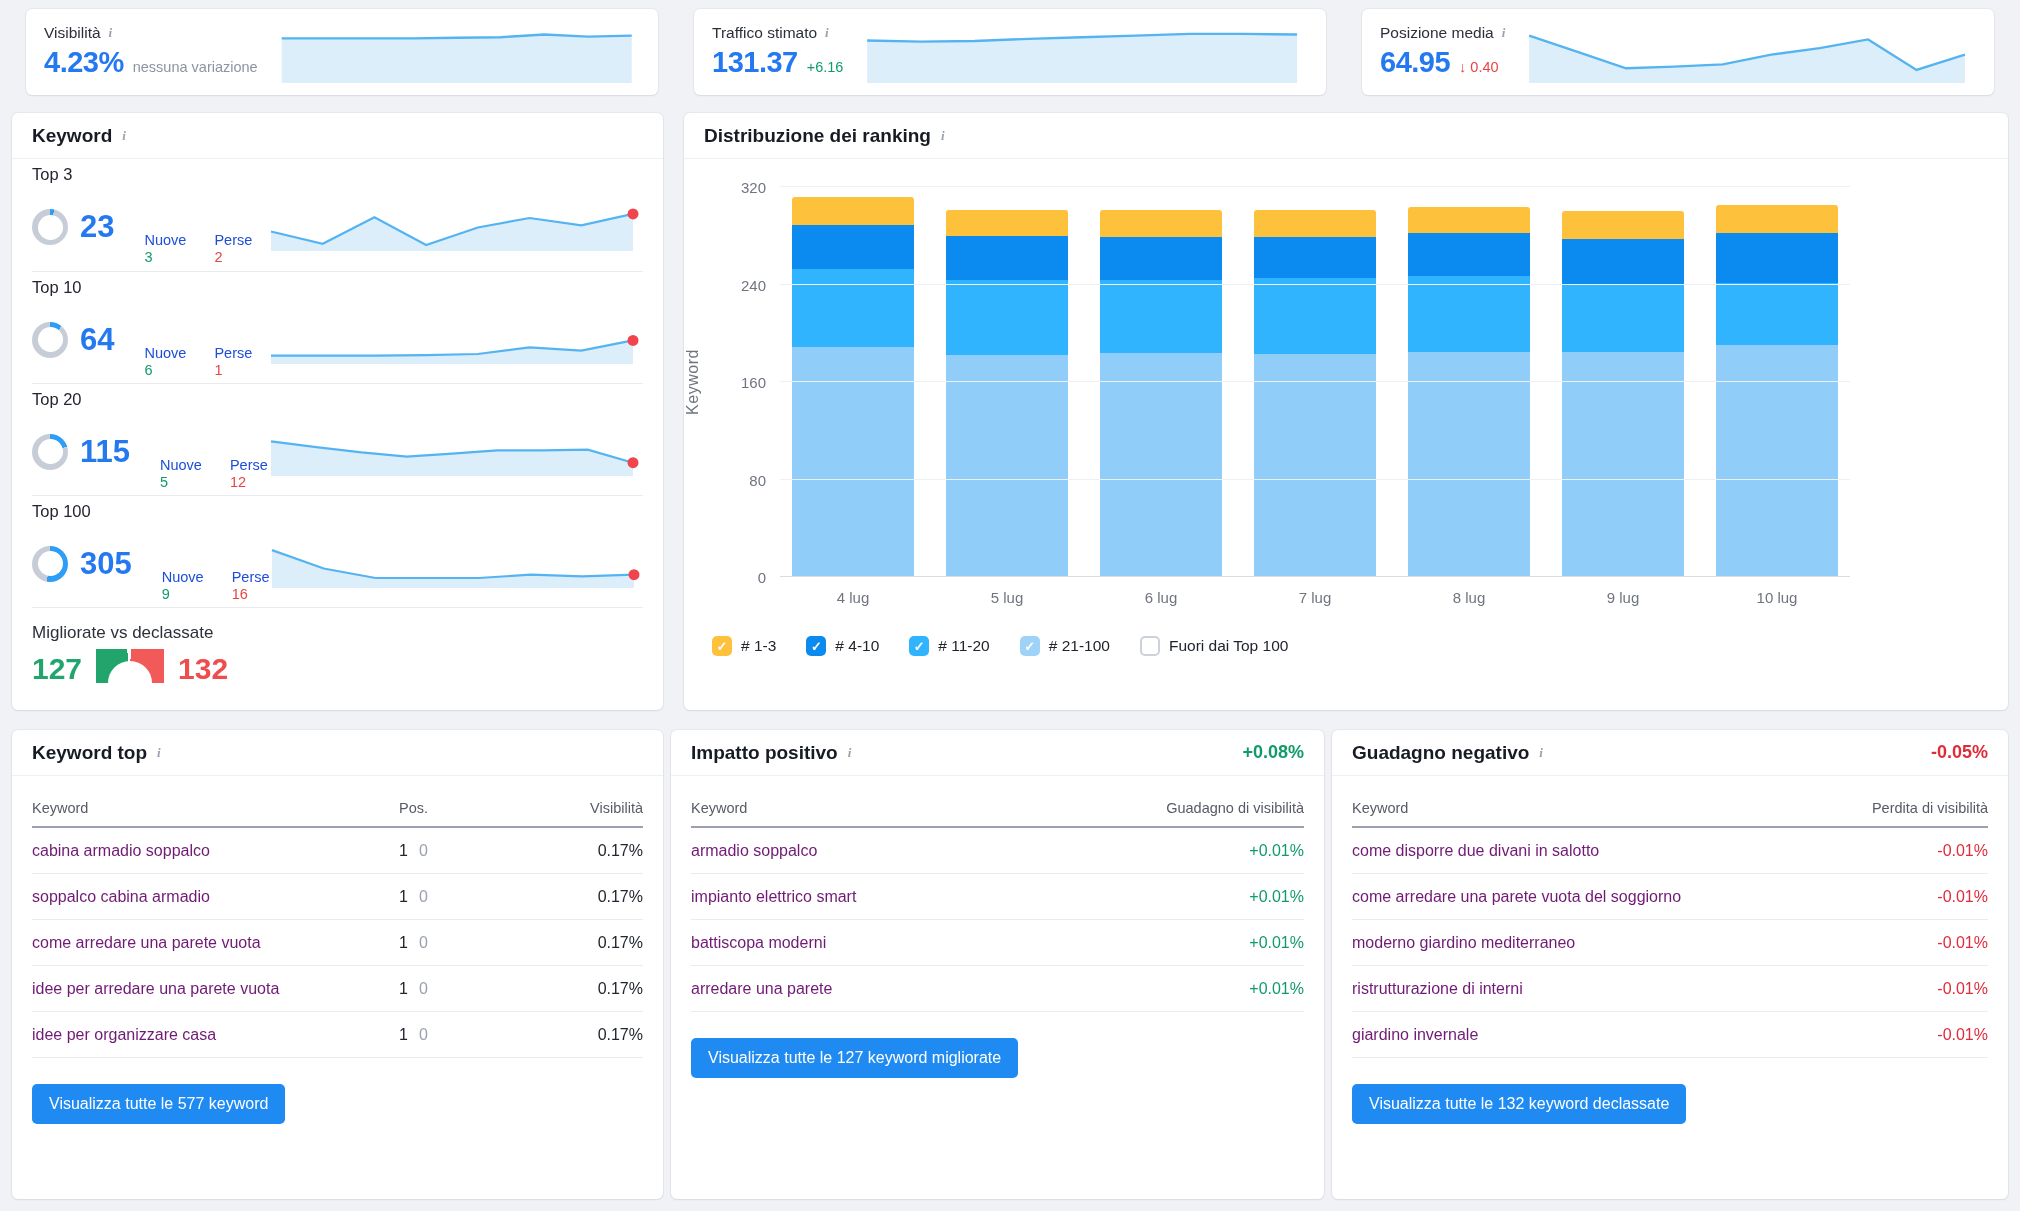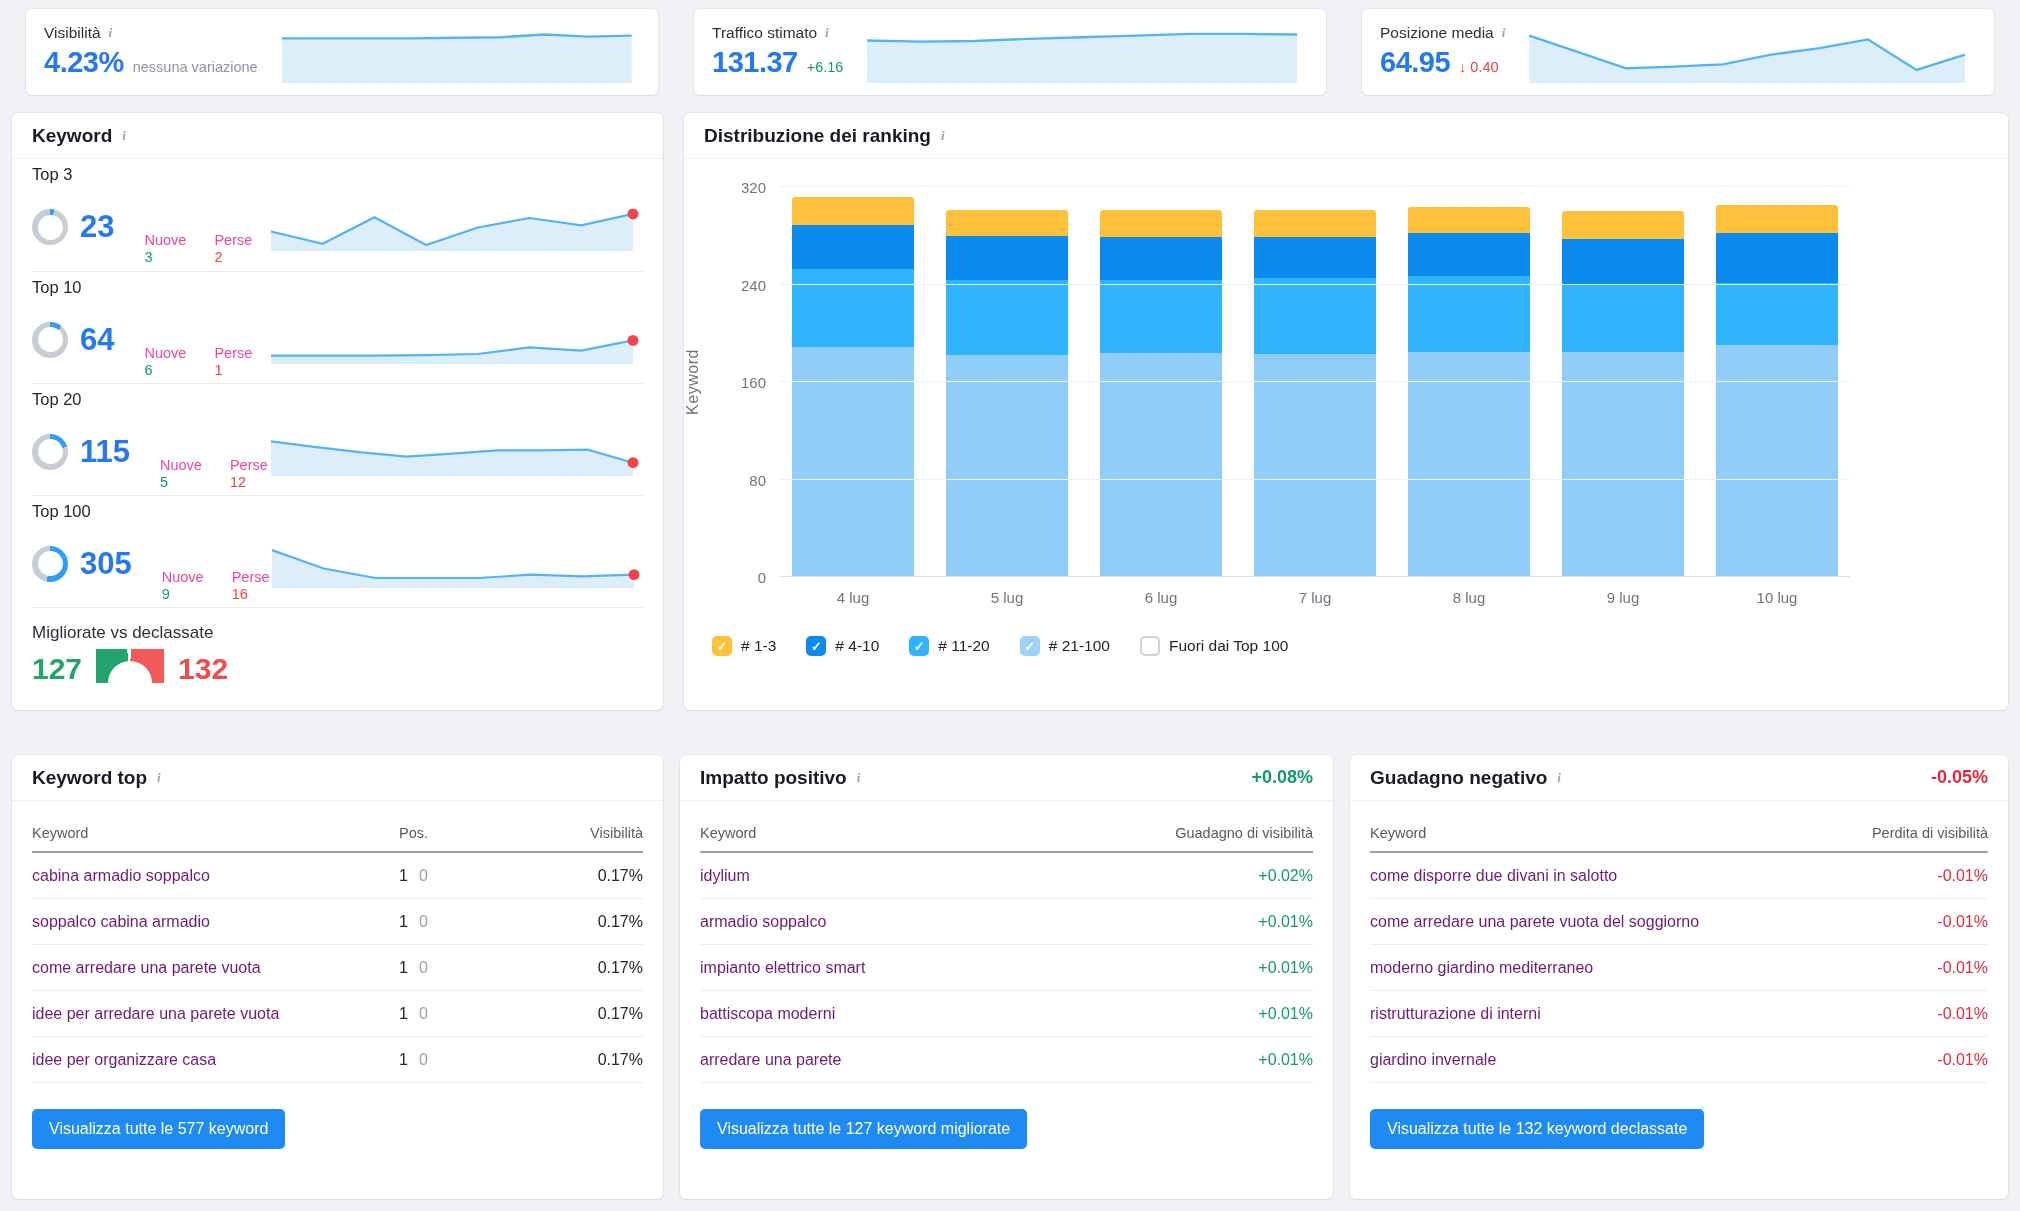--- a/index.html
+++ b/index.html
@@ -37,21 +37,21 @@
   
   .krow { margin: 0 20px; height: 112px; display: flex; flex-direction: column; justify-content: center; }
   .krow + .krow { border-top: 1px solid #e9ebef; }
   .krow-label { font-size: 16.5px; color: #22262e; margin-bottom: 5px; }
   .krow-main { display: flex; align-items: center; }
   .donut { width: 36px; height: 36px; border-radius: 50%; position: relative; flex: 0 0 auto; }
   .donut::after { content: ""; position: absolute; inset: 5.5px; background: #fff; border-radius: 50%; }
   .krow-value { font-size: 31px; font-weight: 700; color: #2478f0; margin-left: 12px; }
   .np { display: flex; gap: 28px; margin-left: 30px; }
   .np-col { display: flex; flex-direction: column; gap: 1px; font-size: 14.5px; }
-  .np-label { color: #ec4899; margin-top: 43px; }
+  .np-label { color: #1d4ed8; margin-top: 43px; }
   .np-green { color: #119b69; }
   .np-red { color: #e54545; }
   .krow-spark { margin-left: auto; width: 374px; height: 48px; flex: 0 0 auto; }
 
   .kfooter { margin: 0 20px; border-top: 1px solid #e9ebef; padding-top: 15px; }
   .kfooter-label { font-size: 17px; color: #2c3039; }
   .kfooter-row { display: flex; align-items: flex-end; gap: 14px; margin-top: 6px; }
   .num-green { font-size: 30px; font-weight: 700; color: #21a56d; }
   .num-red { font-size: 30px; font-weight: 700; color: #ef4d4d; }
   .gauge { width: 68px; height: 34px; position: relative; margin-bottom: 3px; }
@@ -69,21 +69,21 @@
   .bar { width: 122px; display: flex; flex-direction: column; justify-content: flex-end; }
   .bar > div:first-child { border-radius: 3px 3px 0 0; }
   .rk-xlabels { display: flex; justify-content: space-between; padding: 0 12px; margin: 12px 158px 0 96px; }
   .rk-xlabel { width: 122px; text-align: center; font-size: 15px; color: #6f747e; }
   .rk-legend { display: flex; align-items: center; gap: 30px; margin: 30px 0 0 28px; }
   .legend-item { display: flex; align-items: center; gap: 9px; font-size: 15.5px; color: #20242c; }
   .legend-check { width: 20px; height: 20px; border-radius: 5px; display: flex; align-items: center; justify-content: center; color: #fff; font-size: 13px; font-weight: 700; flex: 0 0 auto; }
   .legend-check.unchecked { background: #fff; border: 2px solid #ccd2db; }
 
   
-  .row-bot { display: grid; grid-template-columns: 651px 653px 1fr; gap: 17px; flex: 1 1 auto; margin-top: 25px; }
+  .row-bot { display: grid; grid-template-columns: 651px 653px 1fr; gap: 8px; flex: 1 1 auto; }
   .bot-header { display: flex; align-items: center; justify-content: space-between; padding: 0 20px; height: 46px; border-bottom: 1px solid #eef0f4; }
   .bot-header-left { display: flex; align-items: center; gap: 10px; }
   .bot-total { font-size: 18px; font-weight: 700; }
   .tbl { margin: 0 20px; }
   .tbl-head { display: grid; align-items: end; padding: 24px 0 10px; border-bottom: 2px solid #9aa1ad; color: #565b66; font-size: 14.5px; }
   .kt-grid { grid-template-columns: 1fr 112px 132px; }
   .imp-grid { grid-template-columns: 1fr 152px; }
   .tbl-row { display: grid; align-items: center; height: 46px; border-bottom: 1px solid #e9ebef; font-size: 16px; }
   .link { color: #701a75; overflow: hidden; text-overflow: ellipsis; white-space: nowrap; }
   .pos-main { color: #22262e; }
@@ -434,24 +434,20 @@
         </div>
         <span class="bot-total val-green">+0.08%</span>
       </div>
       <div class="tbl">
         <div class="tbl-head imp-grid">
           <span>Keyword</span>
           <span class="head-right">Guadagno di visibilità</span>
         </div>
         <div id="impact-positive-rows">
             <div class="tbl-row imp-grid">
-              <span class="link">idylium</span>
-              <span class="cell-right val-green">+0.02%</span>
-            </div>
-            <div class="tbl-row imp-grid">
               <span class="link">armadio soppalco</span>
               <span class="cell-right val-green">+0.01%</span>
             </div>
             <div class="tbl-row imp-grid">
               <span class="link">impianto elettrico smart</span>
               <span class="cell-right val-green">+0.01%</span>
             </div>
             <div class="tbl-row imp-grid">
               <span class="link">battiscopa moderni</span>
               <span class="cell-right val-green">+0.01%</span>

